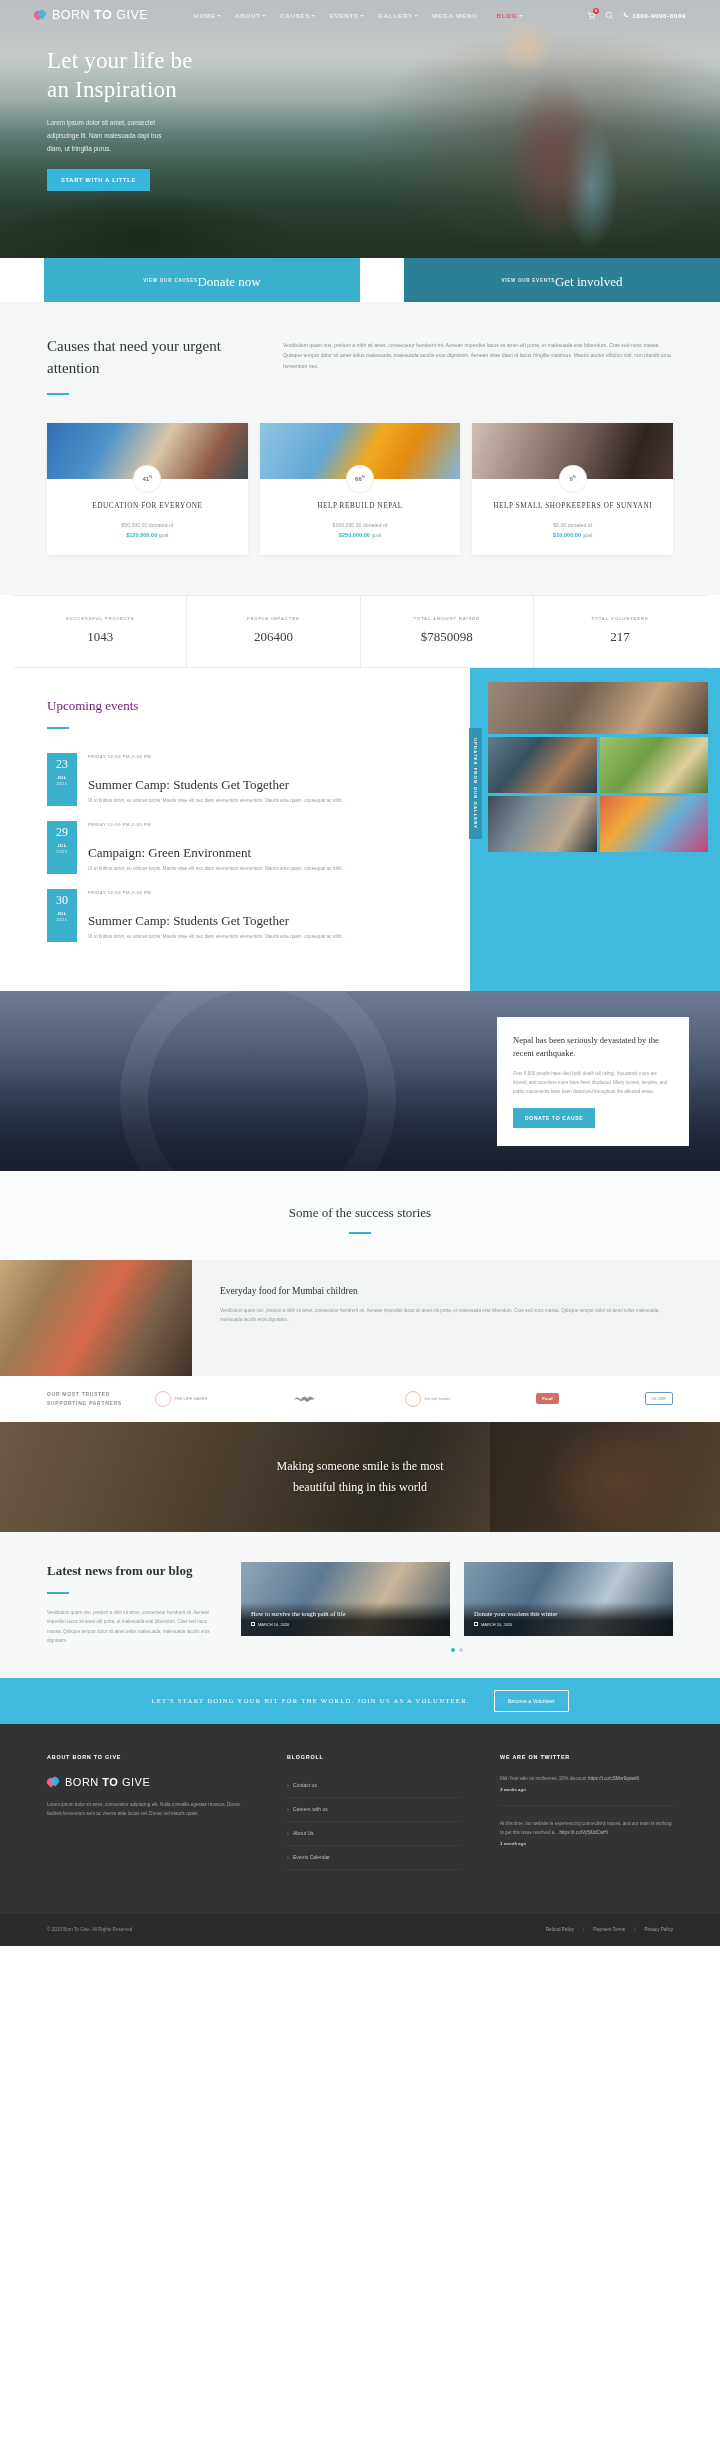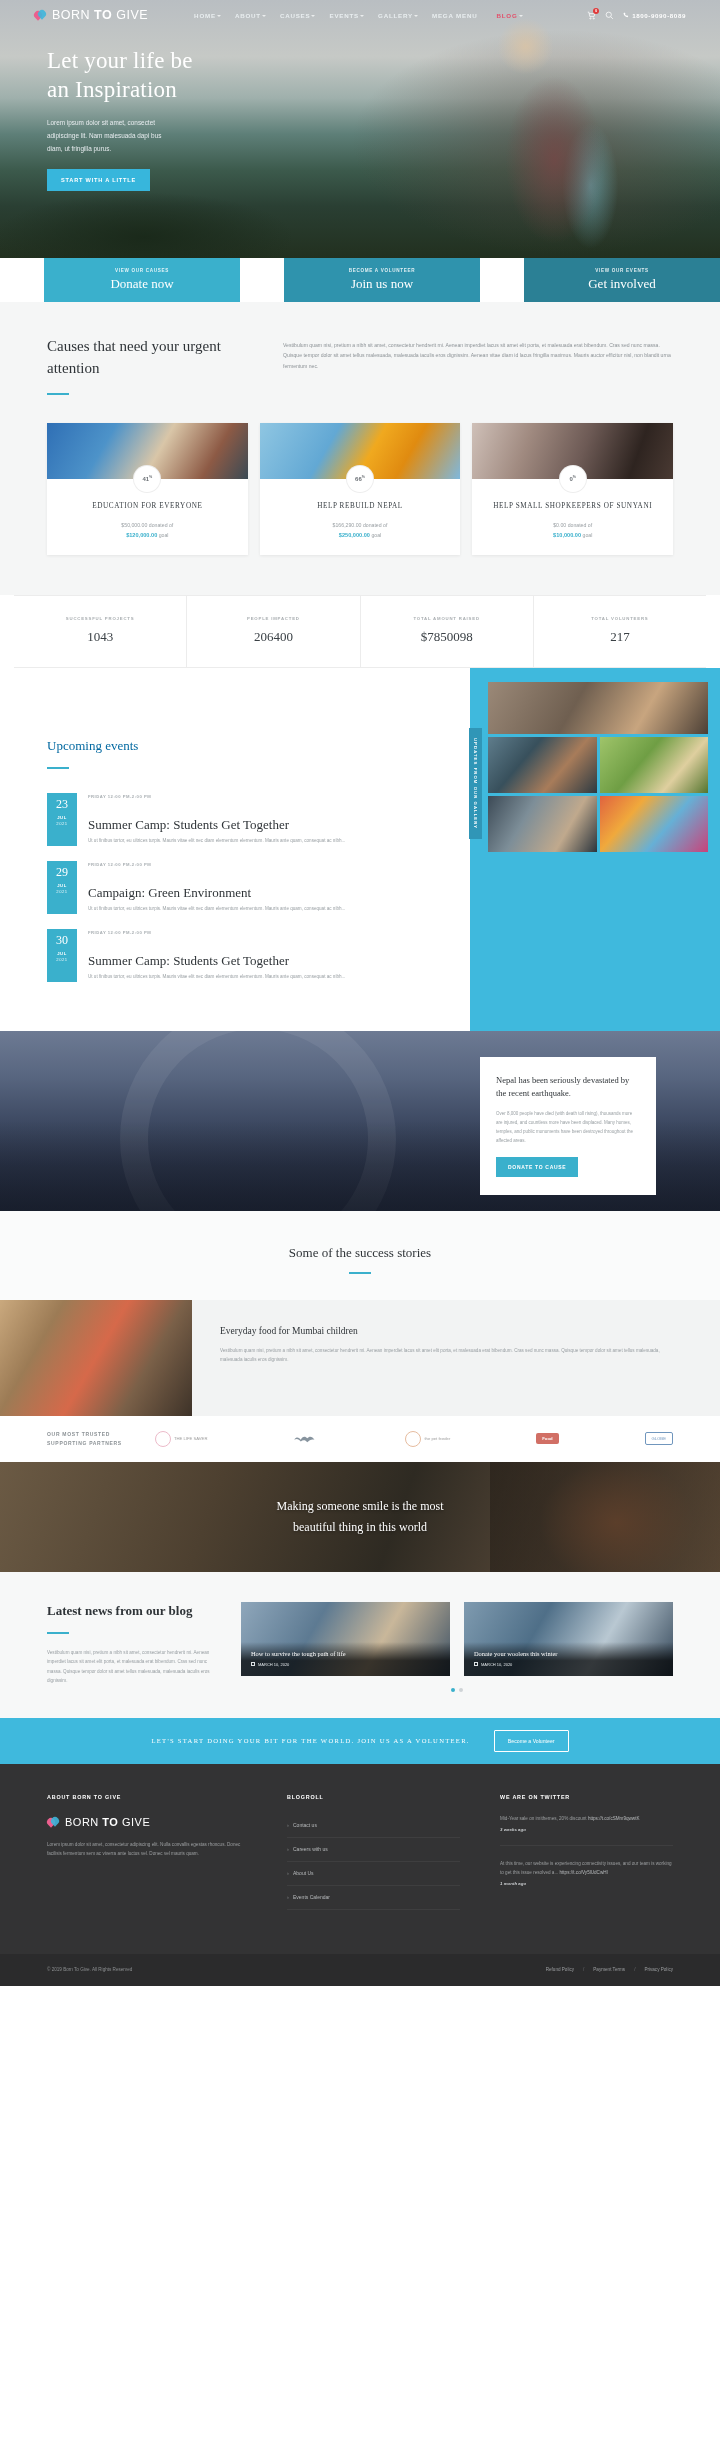--- a/index.html
+++ b/index.html
@@ -68,21 +68,21 @@
     max-width:120px; }
   .hero-btn {
     display:inline-block; margin-top:14px; background:#37b6dc; color:#fff;
     font-size:5.6px; font-weight:700; letter-spacing:.8px; padding:8px 14px;
     border:none; cursor:pointer;
   }
 
   
   .strip { display:flex; width:720px; height:44px; }
   .strip .cell {
-    flex:1; display:flex; flex-direction:column; align-items:center;
+    flex:1; display:flex; flex-direction:row; align-items:center;
     justify-content:center; color:#fff; cursor:pointer;margin-left:44px;
   }
   .strip .cell.c1 { background:#3ab0cc; }
   .strip .cell.c2 { background:#2f93ad; }
   .strip .cell.c3 { background:#2b8095; }
   .strip .k { font-size:4.6px; letter-spacing:.7px; opacity:.85; font-weight:600; }
   .strip .v { font-family:"Liberation Serif", serif; font-size:13px; margin-top:3px; }
 
   
   .causes { background:#f5f6f6; padding:34px 47px 40px; }
@@ -126,21 +126,21 @@
   .stats { display:flex; background:#fff; border-top:1px solid #ececec;
            border-bottom:1px solid #ececec; margin:0 14px; }
   .stat { flex:1; text-align:center; padding:20px 0 22px; border-right:1px solid #ececec; }
   .stat:last-child { border-right:none; }
   .stat .lbl { font-size:4.3px; letter-spacing:.8px; color:#a9aeb1; font-weight:600; }
   .stat .num { font-family:"Liberation Serif", serif; font-size:13px; color:#3a4045; margin-top:8px; }
 
   
   .events-wrap { display:flex; background:#fff; }
   .events { width:470px; padding:30px 30px 34px 47px; }
-  .events h2 { font-family:"Liberation Serif", serif; font-size:13px; color:#0369a1; font-weight:400;margin-top:40px; }
+  .events h2 { font-family:"Liberation Serif", serif; font-size:13px; color:#701a75; font-weight:400; }
   .ev-list { margin-top:24px; }
   .ev { display:flex; gap:11px; margin-bottom:15px; }
   .ev-date { width:30px; background:#3ab0cc; color:#fff; text-align:center; padding:5px 0 6px; flex:none; }
   .ev-date .d { font-family:"Liberation Serif", serif; font-size:12px; line-height:1; }
   .ev-date .m { font-size:4.2px; letter-spacing:.5px; margin-top:5px; font-weight:600; }
   .ev-date .y { font-size:4.2px; letter-spacing:.5px; margin-top:1px; opacity:.85; }
   .ev-body { flex:1; padding-top:1px; }
   .ev-time { font-size:4.2px; color:#a8aeb2; letter-spacing:.5px; font-weight:600; }
   .ev-title { font-family:"Liberation Serif", serif; font-size:13px; color:#2f3438; margin-top:18px; font-weight:400; }
   .ev-text { font-size:4.6px; color:#9aa0a4; line-height:1.95; margin-top:4px; }
@@ -168,21 +168,21 @@
   }
   .banner:before{
     content:""; position:absolute; left:120px; top:-30px; width:220px; height:220px;
     border-radius:50%; border:28px solid rgba(255,255,255,.07);
   }
   .banner:after{
     content:""; position:absolute; left:0; bottom:0; width:720px; height:90px;
     background:linear-gradient(180deg, rgba(70,80,110,0) 0%, rgba(20,26,40,.6) 100%);
   }
   .nepal-card {
-    position:absolute; right:64px; top:26px; width:176px; background:#fff;
+    position:absolute; right:31px; top:26px; width:192px; background:#fff;
     padding:17px 16px 18px; z-index:3;
   }
   .nepal-card h3 {
     font-family:"Liberation Serif", serif; font-size:8.5px; color:#2f3438;
     line-height:1.55; font-weight:400;
   }
   .nepal-card p { font-size:4.5px; color:#9aa0a4; line-height:2.0; margin-top:9px; }
   .nepal-btn {
     margin-top:12px; background:#3ab0cc; color:#fff; border:none; cursor:pointer;
     font-size:5px; font-weight:700; letter-spacing:.7px; padding:7px 12px;
@@ -342,24 +342,20 @@
       <p>Lorem ipsum dolor sit amet, consectet adipiscinge lit. Nam malesuada dapi bus diam, ut fringilla purus.</p>
       <button class="hero-btn">START WITH A LITTLE</button>
     </div>
   </div>
 
   <div class="strip">
     <div class="cell c1">
       <span class="k">VIEW OUR CAUSES</span>
       <span class="v">Donate now</span>
     </div>
-    <div class="cell c2">
-      <span class="k">BECOME A VOLUNTEER</span>
-      <span class="v">Join us now</span>
-    </div>
     <div class="cell c3">
       <span class="k">VIEW OUR EVENTS</span>
       <span class="v">Get involved</span>
     </div>
   </div>
 
   <section class="causes">
     <div class="causes-head">
       <div>
         <h2 class="sec-title">Causes that need your urgent attention</h2>

